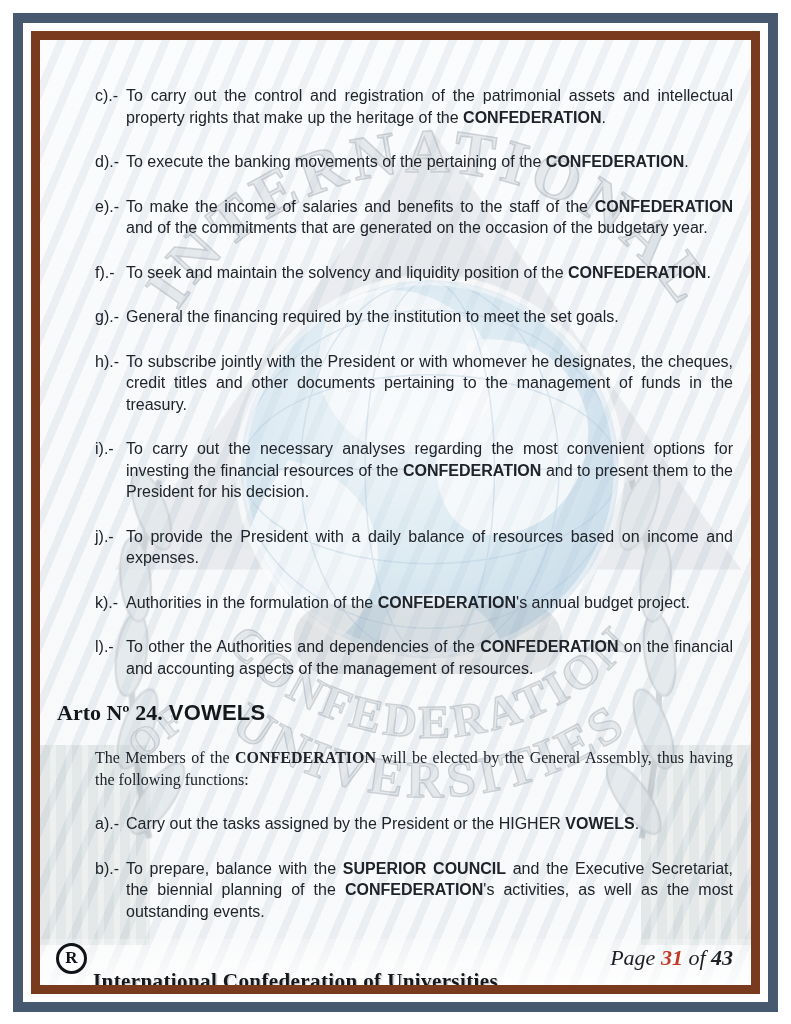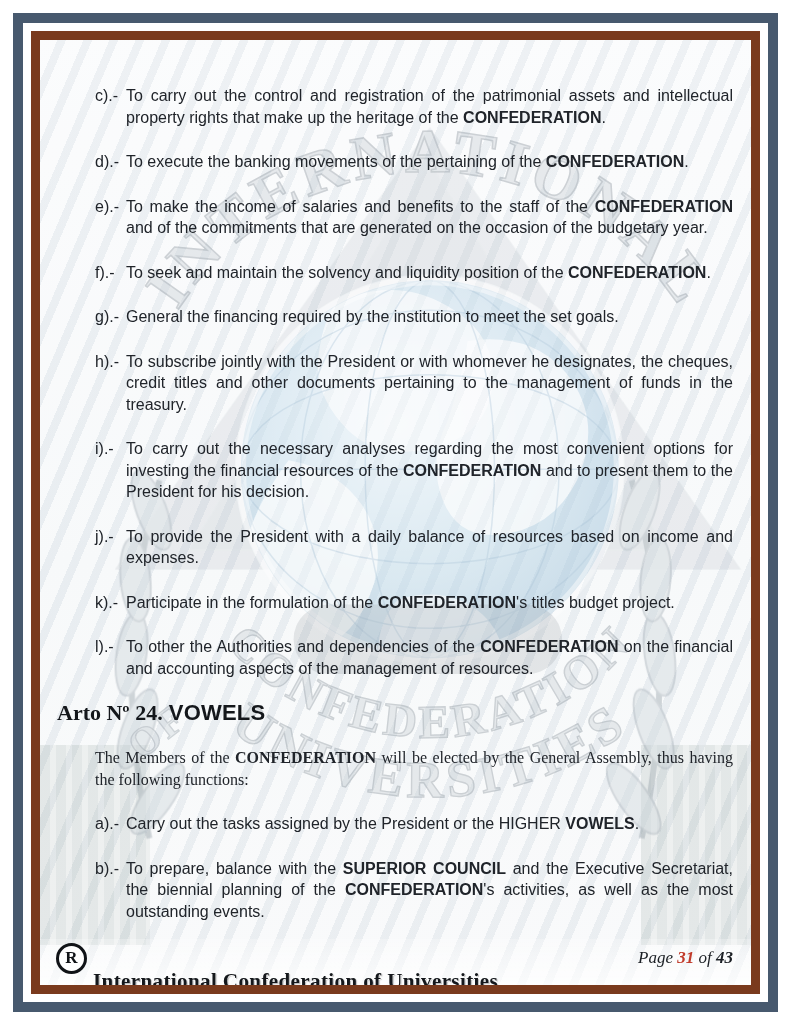--- a/index.html
+++ b/index.html
@@ -57,21 +57,21 @@
     font-family:"Liberation Serif",serif;font-weight:700;font-size:17px;color:#101317;
     background:rgba(255,255,255,.8);
   }
   .brand-text{
     font-family:"Liberation Serif",serif;font-weight:700;font-size:21px;color:#15181c;
     letter-spacing:.4px;
     text-shadow:0 1px 0 rgba(255,255,255,.9), 0 0 2px rgba(255,255,255,.7), 1px 1px 1px rgba(0,0,0,.35);
     margin-top:46px;
   }
   .page-num{
-    font-family:"Liberation Serif",serif;font-style:italic;font-size:17px;color:#1c2025;
+    font-family:"Liberation Serif",serif;font-style:italic;font-size:22px;color:#1c2025;
   }
   .page-num .pn-current{font-weight:700;color:#c13a2a;}
   .page-num .pn-total{font-weight:700;}
   .wm-arc-text{font-family:"Liberation Serif",serif;font-weight:700;}
 </style>
 </head>
 <body>
 
 <div class="frame-outer">
   <div class="frame-inner">
@@ -187,21 +187,21 @@
     <span class="item-text"><span>To carry out the necessary analyses regarding the most convenient options for investing the financial resources of the </span><span class="b">CONFEDERATION</span><span> and to present them to the President for his decision.</span></span>
   </div>
 
   <div class="doc-item">
     <span class="item-label">j).-</span>
     <span class="item-text"><span>To provide the President with a daily balance of resources based on income and expenses.</span></span>
   </div>
 
   <div class="doc-item">
     <span class="item-label">k).-</span>
-    <span class="item-text"><span>Participate in the formulation of the </span><span class="b">CONFEDERATION</span><span>'s titles budget project.</span></span>
+    <span class="item-text"><span>Authorities in the formulation of the </span><span class="b">CONFEDERATION</span><span>'s annual budget project.</span></span>
   </div>
 
   <div class="doc-item">
     <span class="item-label">l).-</span>
     <span class="item-text"><span>To other the Authorities and dependencies of the </span><span class="b">CONFEDERATION</span><span> on the financial and accounting aspects of the management of resources.</span></span>
   </div>
 </div>
 
       <h2 class="article-heading">
         <span class="h-serif">Arto Nº 24.</span>

